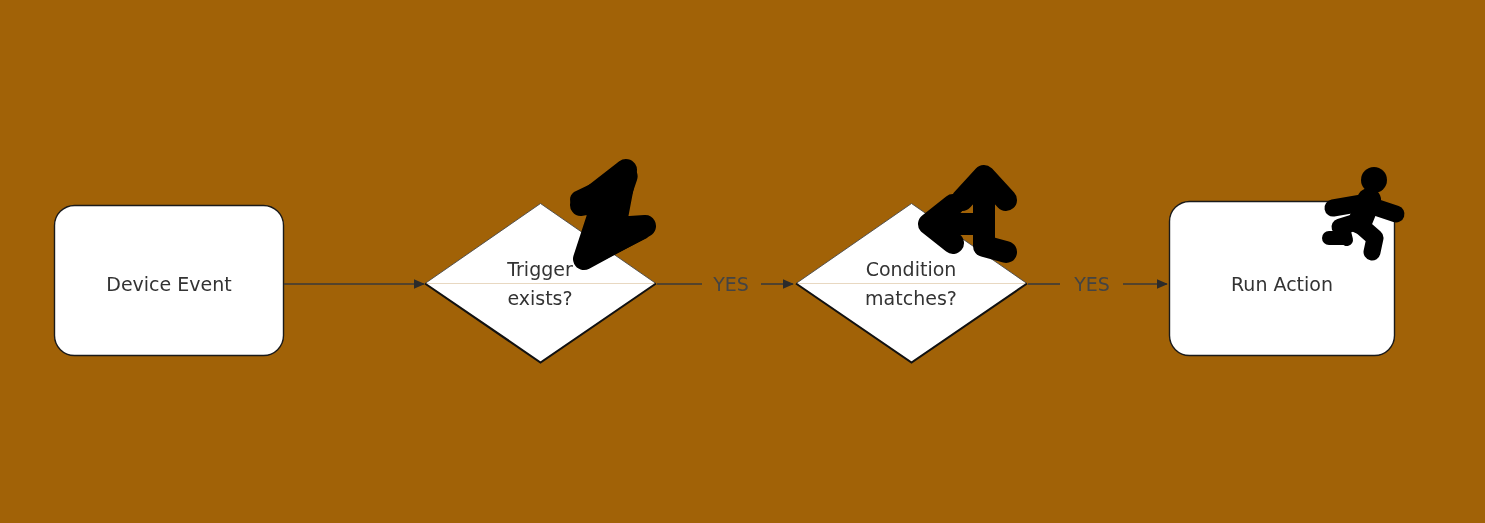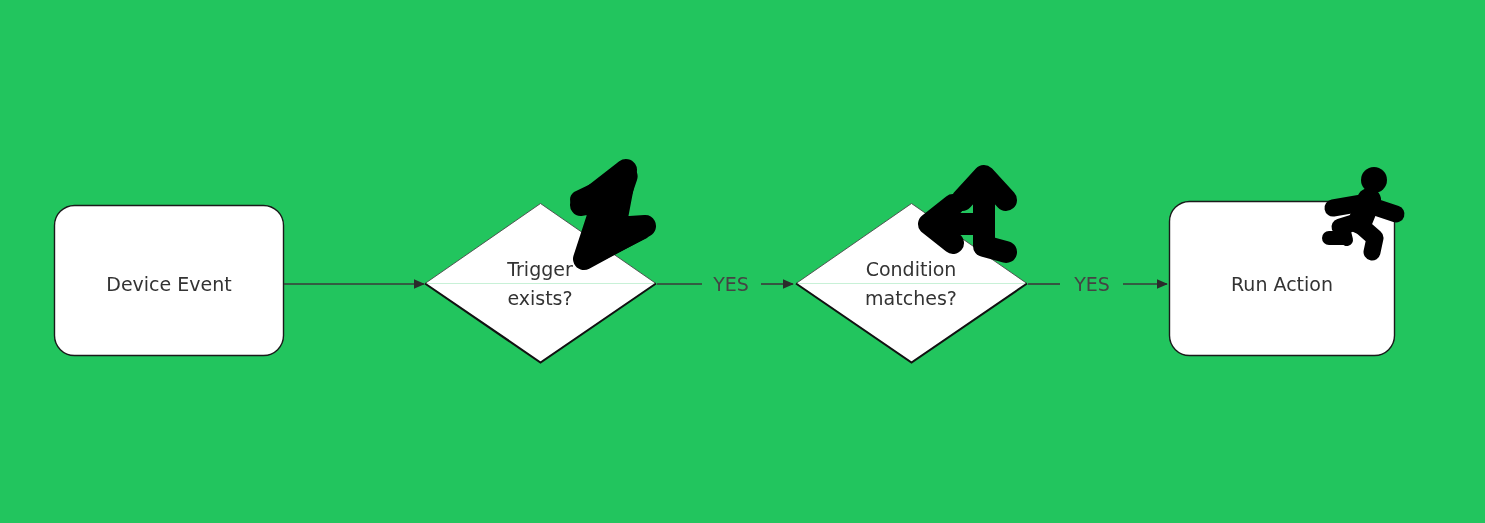--- a/index.html
+++ b/index.html
@@ -10,21 +10,21 @@
   body {
     width: 1485px;
     height: 523px;
     font-family: "DejaVu Sans", sans-serif;
     overflow: hidden;
   }
   #canvas {
     position: relative;
     width: 1485px;
     height: 523px;
-    background: #22c55e;
+    background: #a16207;
   }
   #flow-svg {
     position: absolute;
     top: 0;
     left: 0;
     width: 1485px;
     height: 523px;
   }
   .node-label {
     font-family: "DejaVu Sans", sans-serif;

